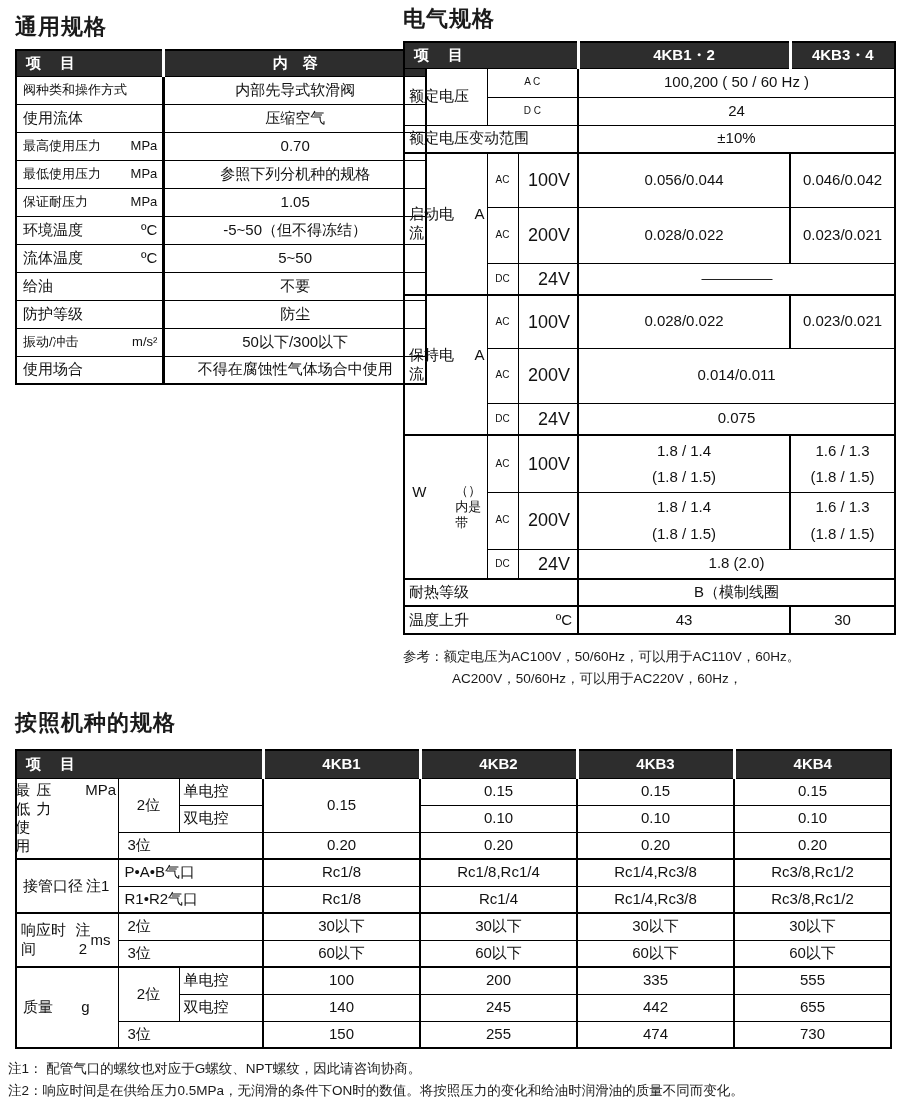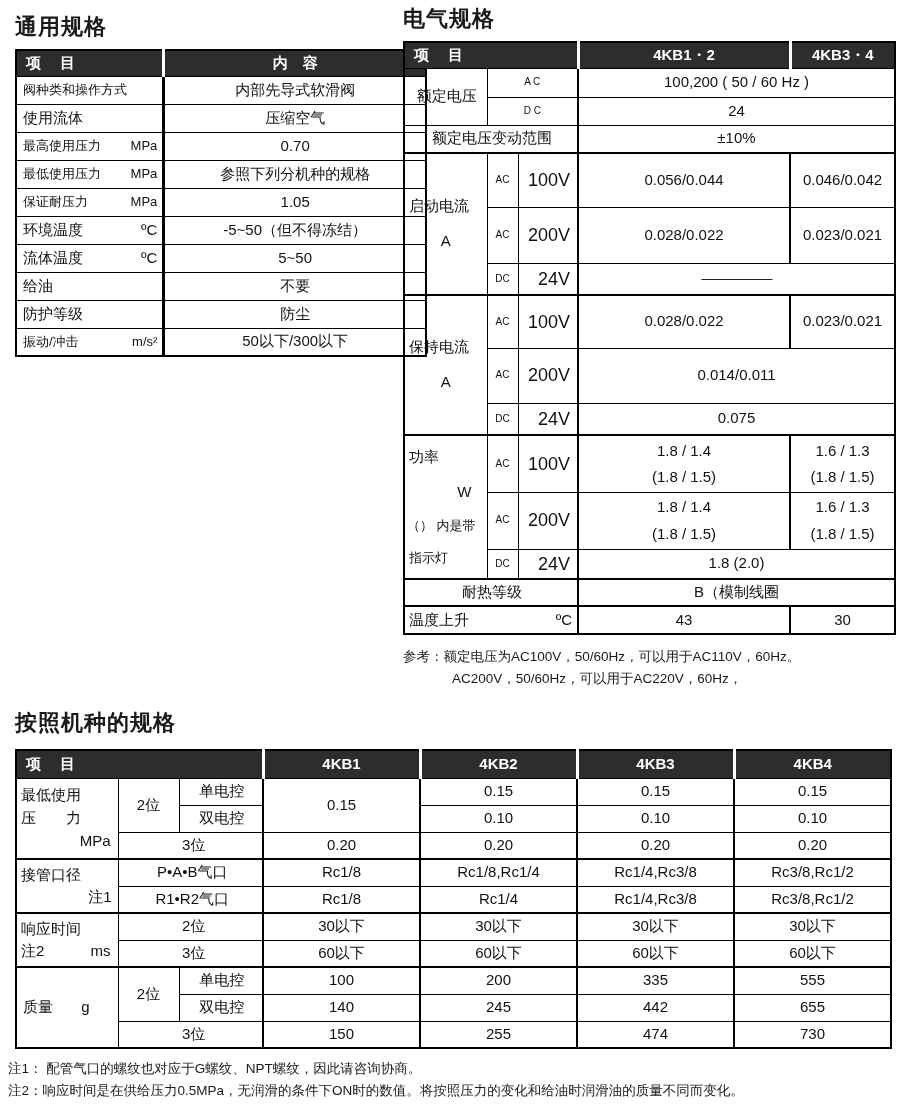--- a/index.html
+++ b/index.html
@@ -21,24 +21,24 @@
   table.spec { border-collapse:collapse; table-layout:fixed; width:100%; border:2px solid #000; }
   td {
     border:1px solid #000; font-size:15px; text-align:center; vertical-align:middle;
     padding:0 2px; overflow:hidden; line-height:1.25;
   }
   td.dk { background:#2d2d2d; color:#fff; font-weight:bold; }
   td.wd { border-left:3px solid #fff; }
   td.tt { border-top:2px solid #000; }
   td.vt { border-left:2px solid #000; }
   td.vt3 { border-left:3px solid #000; }
-  td.lft { text-align:center; padding-left:4px;margin-left:20px; }
+  td.lft { text-align:left; padding-left:4px;margin-left:20px; }
   td.sm { font-size:13px; }
   .flexlr { display:flex; justify-content:space-between; align-items:center; padding:0 2px 0 2px; }
-  .flexcol { display:flex; flex-direction:column; justify-content:center; }
+  .flexcol { display:flex; flex-direction:row; justify-content:center; }
   .u { padding-right:1px; }
   .acdc { font-size:10px; }
   .volt { text-align:right; padding-right:7px; font-size:18px; }
   .two-line div { line-height:1.75; }
   .note { font-size:13.5px; color:#1a1a1a; line-height:1.6; }
   .note-indent { padding-left:49px; }
   .elnote { margin-top:11px; }
   .bmnotes { margin-top:9px; margin-left:-7px; }
   .dashcell { letter-spacing:-1px; color:#222; }
   .pwr-note { font-size:13px; }
@@ -141,20 +141,29 @@
         <td class="vt3">防尘</td>
       </tr>
       <tr style="height:28px">
         <td class="lft sm">
             <div class="flexlr">
               <span>振动/冲击</span>
               <span class="u">m/s²</span>
             </div>
           </td>
         <td class="vt3">50以下/300以下</td>
+      </tr>
+      <tr style="height:28px">
+        <td class="lft">
+            <div class="flexlr">
+              <span>使用场合</span>
+              <span class="u"></span>
+            </div>
+          </td>
+        <td class="vt3">不得在腐蚀性气体场合中使用</td>
       </tr>
     </tbody>
   </table>
 </section>
 
 <section class="sec sec-electrical">
   <h2 class="title">电气规格</h2>
   <table class="spec">
     <colgroup>
         <col style="width:83px">

